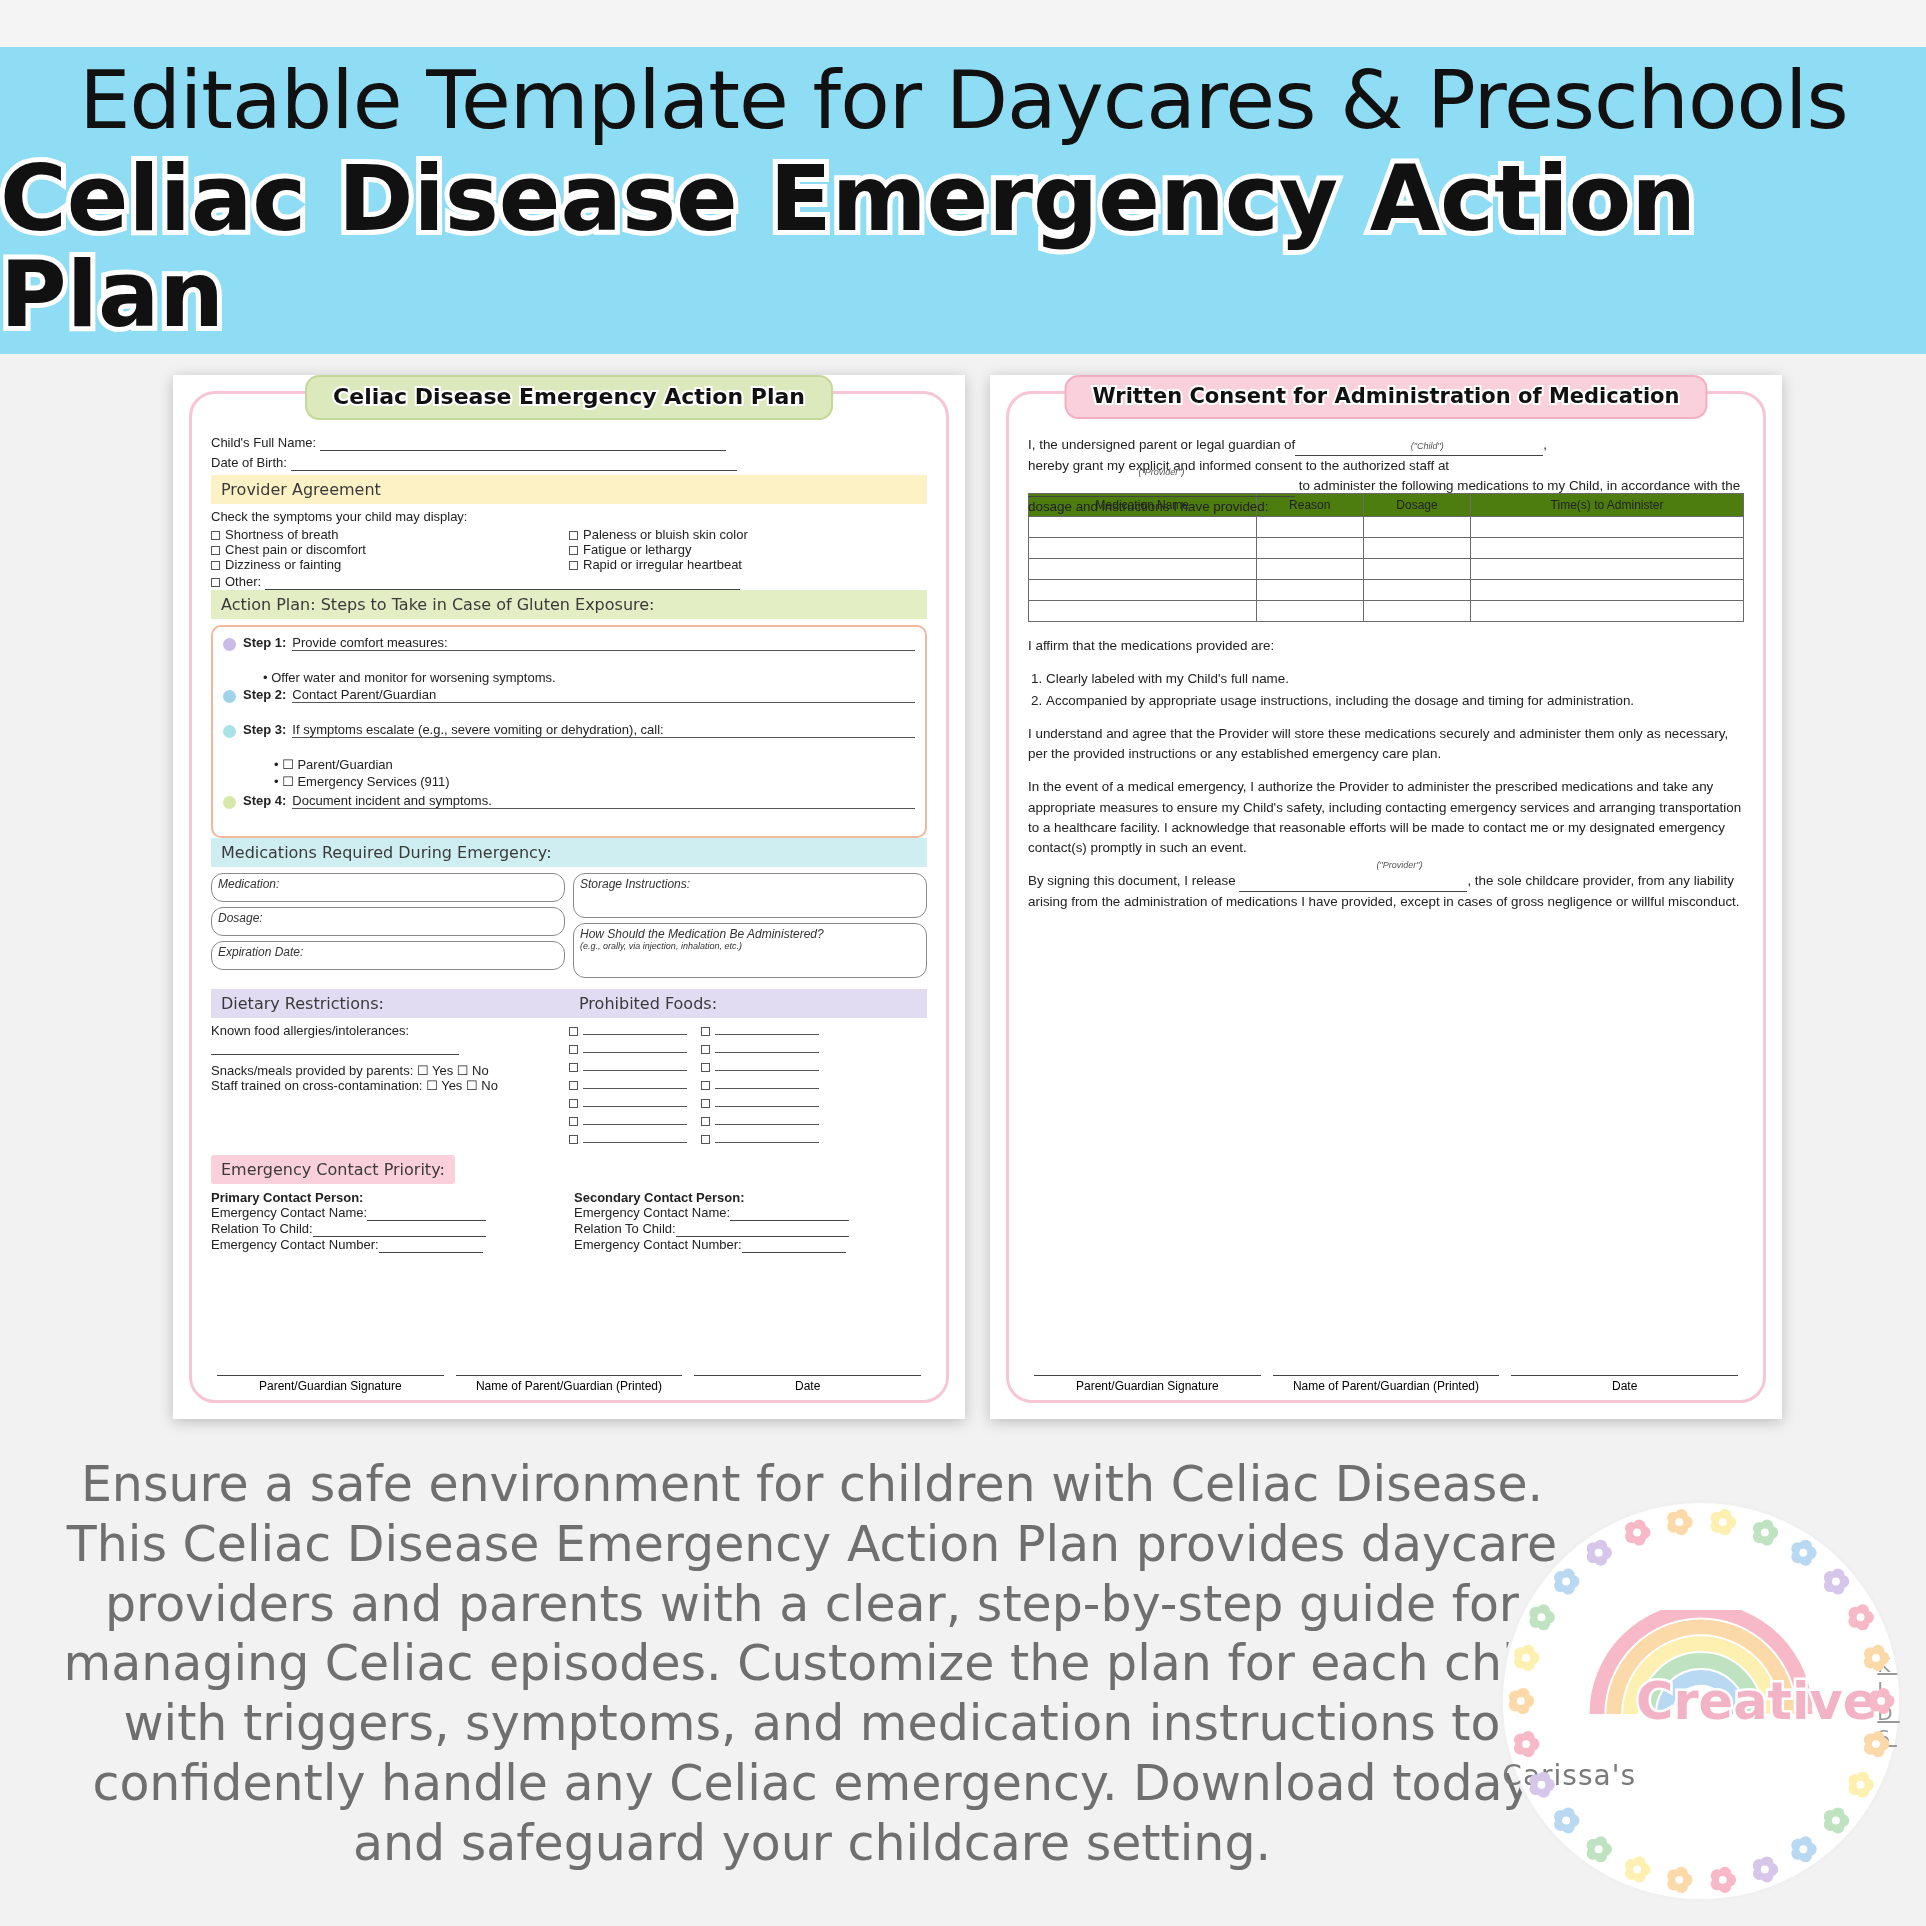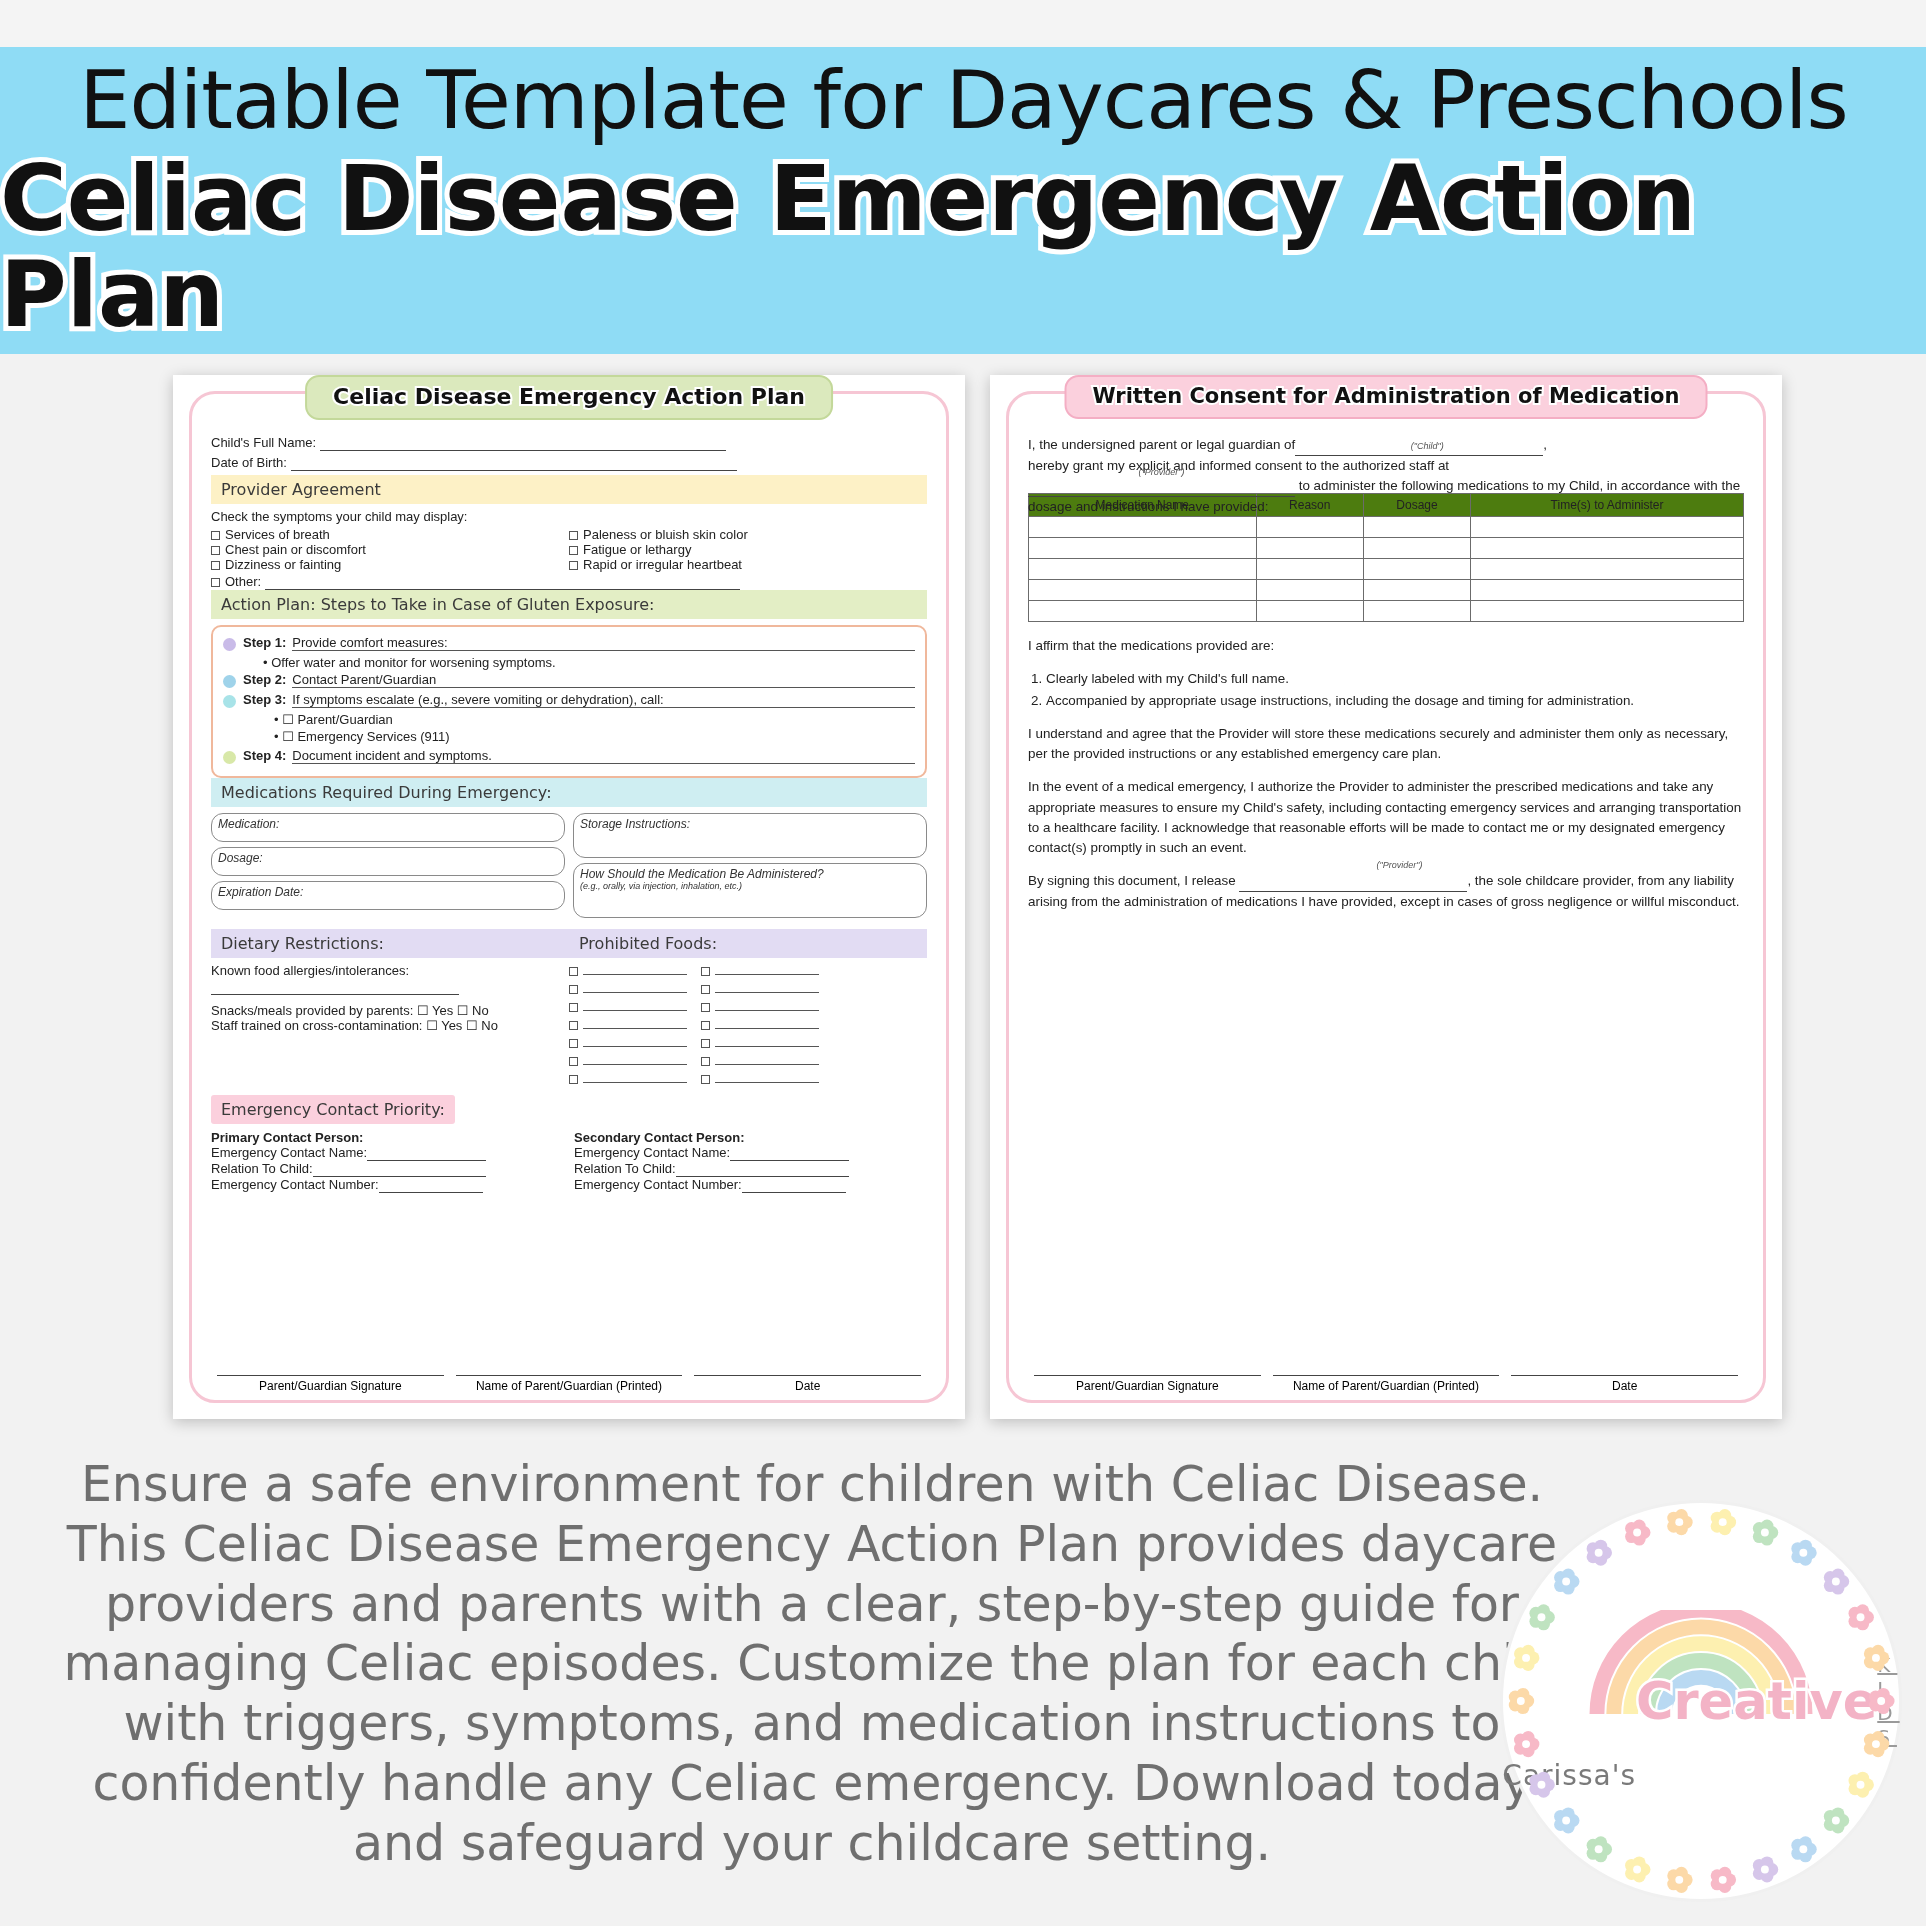--- a/index.html
+++ b/index.html
@@ -69,21 +69,21 @@
   .sect.greenb { background:#e3eec5; }
   .sect.blueb  { background:#cfeef2; }
   .sect.purpleb{ background:#e2dcf3; }
   .sect.pinkb  { background:#fbd0dd; display:inline-block; border-radius:3px; }
 
   .chk { display:inline-block; width:9px; height:9px; border:1px solid #555; margin-right:5px; vertical-align:-1px;}
   .two-col { display:flex; }
   .two-col > div { flex:1; }
 
   .steps-box { border:2px solid #f0b89c; border-radius:10px; padding:8px 10px; margin-top:6px; }
-  .step-line { display:flex; align-items:flex-start; margin-bottom:4px; }
+  .step-line { display:flex; align-items:flex-start; margin-bottom:19px; }
   .dot { width:13px; height:13px; border-radius:50%; margin-right:7px; margin-top:3px; flex:0 0 auto; }
   .step-label { font-weight:bold; font-size:13px; margin-right:6px; white-space:nowrap; }
   .step-text { flex:1; border-bottom:1px solid #555; font-size:13px; }
   .sub { margin:2px 0 2px 40px; font-size:13px; }
 
   .med-grid { display:flex; gap:8px; margin-top:6px; }
   .med-col { flex:1; }
   .med-field { border:1px solid #8a8a8a; border-radius:12px; padding:3px 6px 10px; margin-bottom:5px; font-style:italic; font-size:12px; color:#333; }
   .med-field.tall { padding-bottom:26px; }
 
@@ -146,21 +146,21 @@
         </div>
         <div class="row">
           <span>Date of Birth:</span>
           <span class="fl" style="width:446px">&nbsp;</span>
         </div>
 
         <div class="sect yellow">Provider Agreement</div>
         <div style="margin-top:5px">Check the symptoms your child may display:</div>
         <div class="two-col" style="margin-top:3px">
           <div>
-            <div><span class="chk"></span><span>Services of breath</span></div>
+            <div><span class="chk"></span><span>Shortness of breath</span></div>
             <div><span class="chk"></span><span>Chest pain or discomfort</span></div>
             <div><span class="chk"></span><span>Dizziness or fainting</span></div>
           </div>
           <div>
             <div><span class="chk"></span><span>Paleness or bluish skin color</span></div>
             <div><span class="chk"></span><span>Fatigue or lethargy</span></div>
             <div><span class="chk"></span><span>Rapid or irregular heartbeat</span></div>
           </div>
         </div>
         <div style="margin-top:2px">

